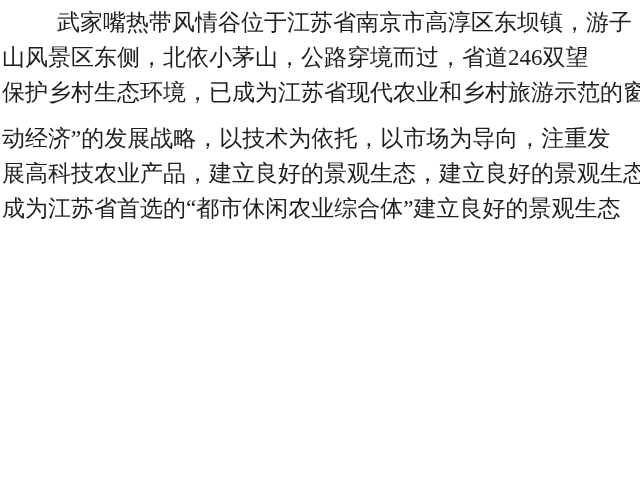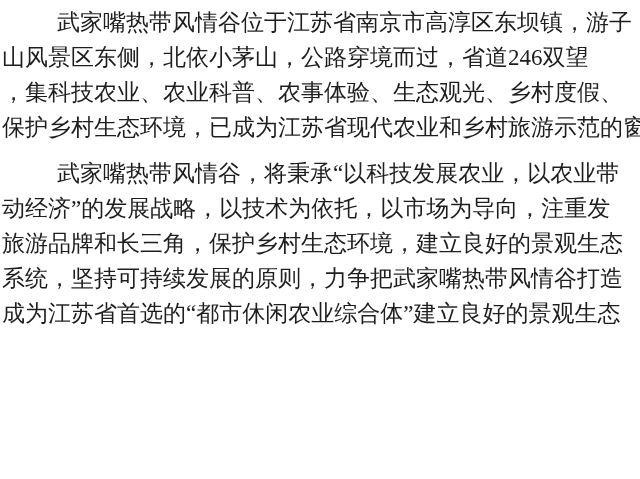--- a/index.html
+++ b/index.html
@@ -38,25 +38,22 @@
   }
 </style>
 </head>
 <body>
 
 <div class="doc">
 
   <div class="para">
     <div class="line indent">武家嘴热带风情谷位于江苏省南京市高淳区东坝镇，游子</div>
     <div class="line">山风景区东侧，北依小茅山，公路穿境而过，省道246双望</div>
-    <div class="line">，集科技农业、农业科普、农事体验、生态观光、乡村度假、</div>
     <div class="line">保护乡村生态环境，已成为江苏省现代农业和乡村旅游示范的窗</div>
   </div>
 
   <div class="para">
-    <div class="line indent">武家嘴热带风情谷，将秉承“以科技发展农业，以农业带</div>
     <div class="line">动经济”的发展战略，以技术为依托，以市场为导向，注重发</div>
-    <div class="line">旅游品牌和长三角，保护乡村生态环境，建立良好的景观生态</div>
-    <div class="line">系统，坚持可持续发展的原则，力争把武家嘴热带风情谷打造</div>
+    <div class="line">展高科技农业产品，建立良好的景观生态，建立良好的景观生态</div>
     <div class="line">成为江苏省首选的“都市休闲农业综合体”建立良好的景观生态</div>
   </div>
 
 </div>
 
 </body></html>

